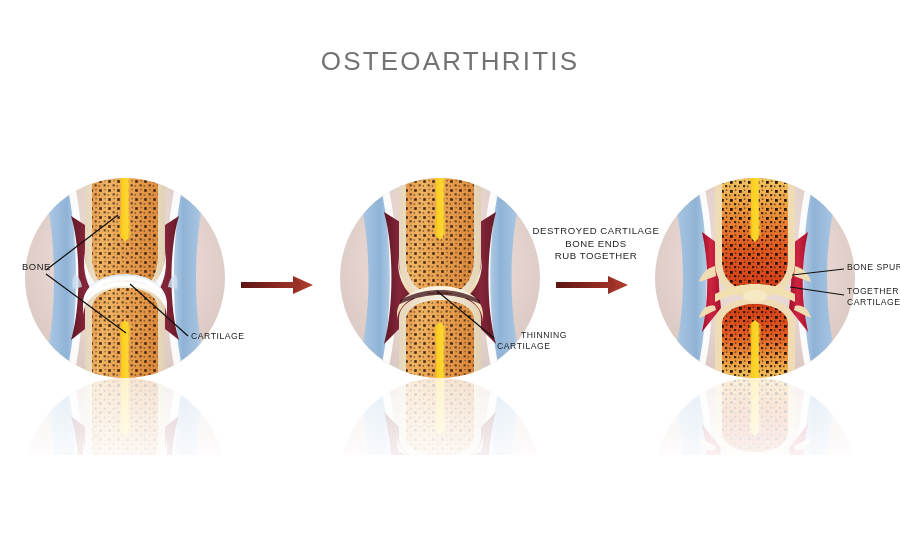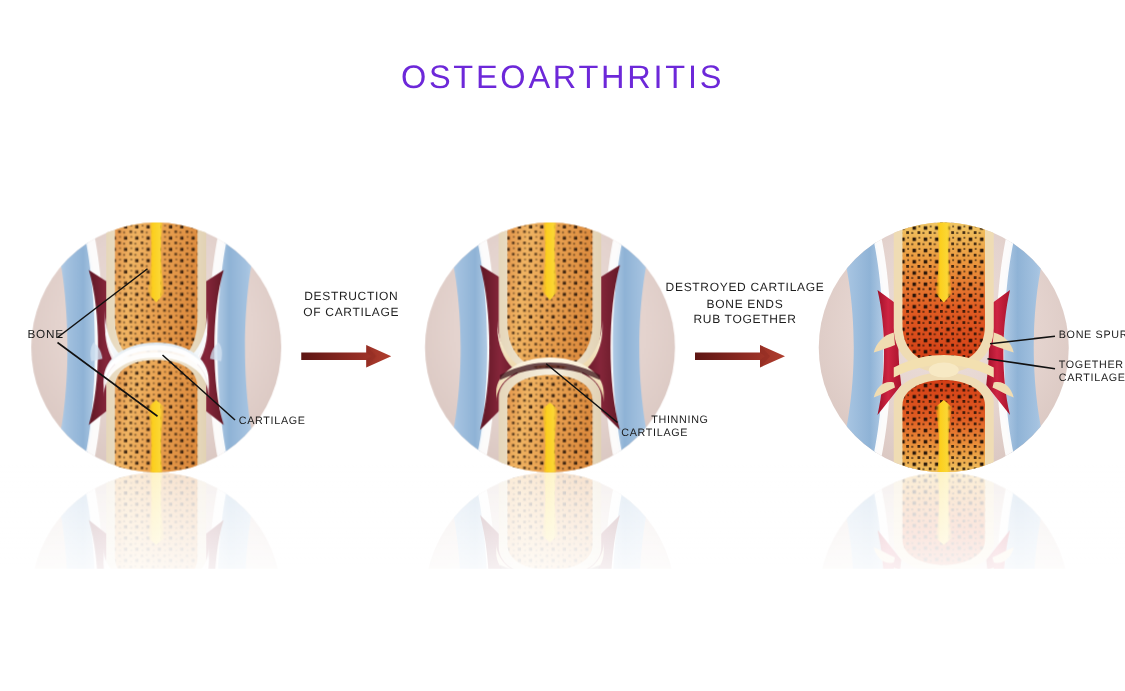--- a/index.html
+++ b/index.html
@@ -13,21 +13,21 @@
   #stage{position:absolute;left:0;top:0;width:900px;height:553px;}
 
   
   .title{
     position:absolute;
     left:0;top:46px;width:900px;
     text-align:center;
     font-size:26px;
     font-weight:400;
     letter-spacing:2.2px;
-    color:#6d28d9;
+    color:#737373;
     white-space:nowrap;
   }
 
   
   .lbl{
     position:absolute;
     font-size:8.6px;
     letter-spacing:0.55px;
     color:#1b1b1b;
     line-height:11px;
@@ -322,24 +322,20 @@
   <div class="lbl big" style="left:10px;top:261px;">BONE</div>
   <div class="lbl" style="left:191px;top:331px;">CARTILAGE</div>
 
   <div class="lbl" style="left:497px;top:330px;margin-left:24px;">THINNING</div>
   <div class="lbl" style="left:497px;top:341px;">CARTILAGE</div>
 
   <div class="lbl" style="left:847px;top:262px;">BONE SPUR</div>
   <div class="lbl" style="left:847px;top:286px;">TOGETHER</div>
   <div class="lbl" style="left:847px;top:297px;">CARTILAGE</div>
 
-  <div class="arrowcap" style="left:221px;top:232px;width:120px;">
-    <div>DESTRUCTION</div>
-    <div>OF CARTILAGE</div>
-  </div>
 
   <div class="arrowcap" style="left:526px;top:225px;width:140px;">
     <div>DESTROYED CARTILAGE</div>
     <div>BONE ENDS</div>
     <div>RUB TOGETHER</div>
   </div>
 
 </div>
 
 </body></html>

